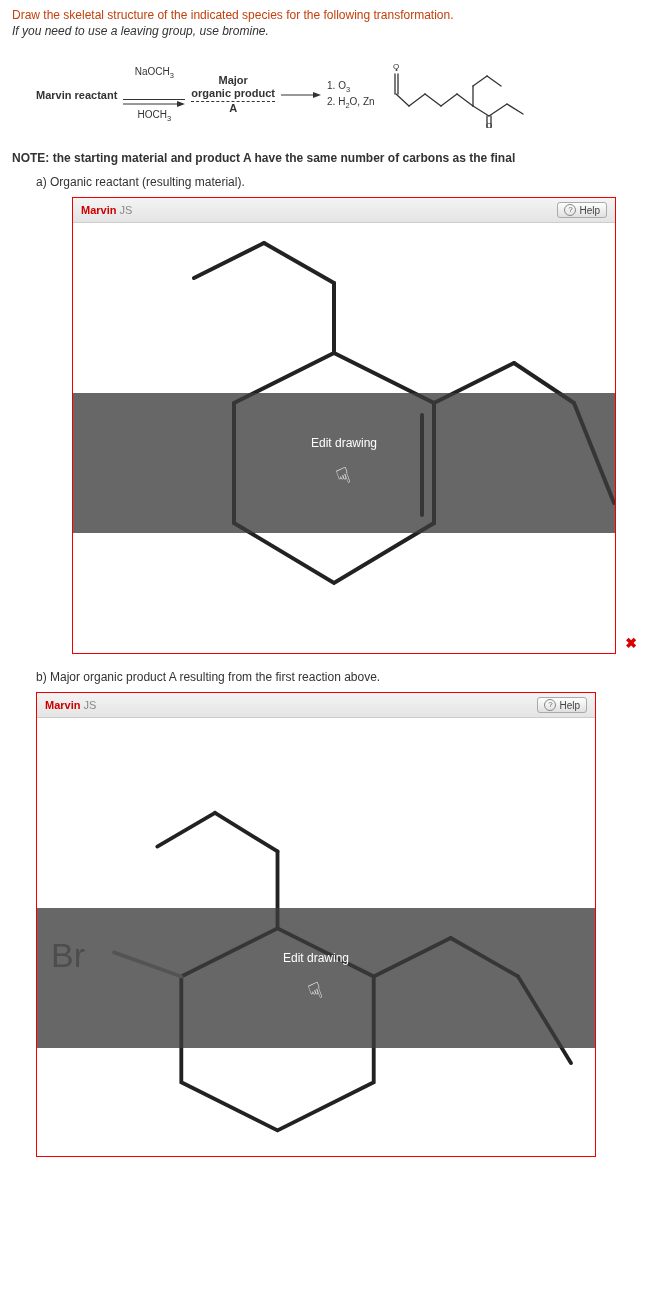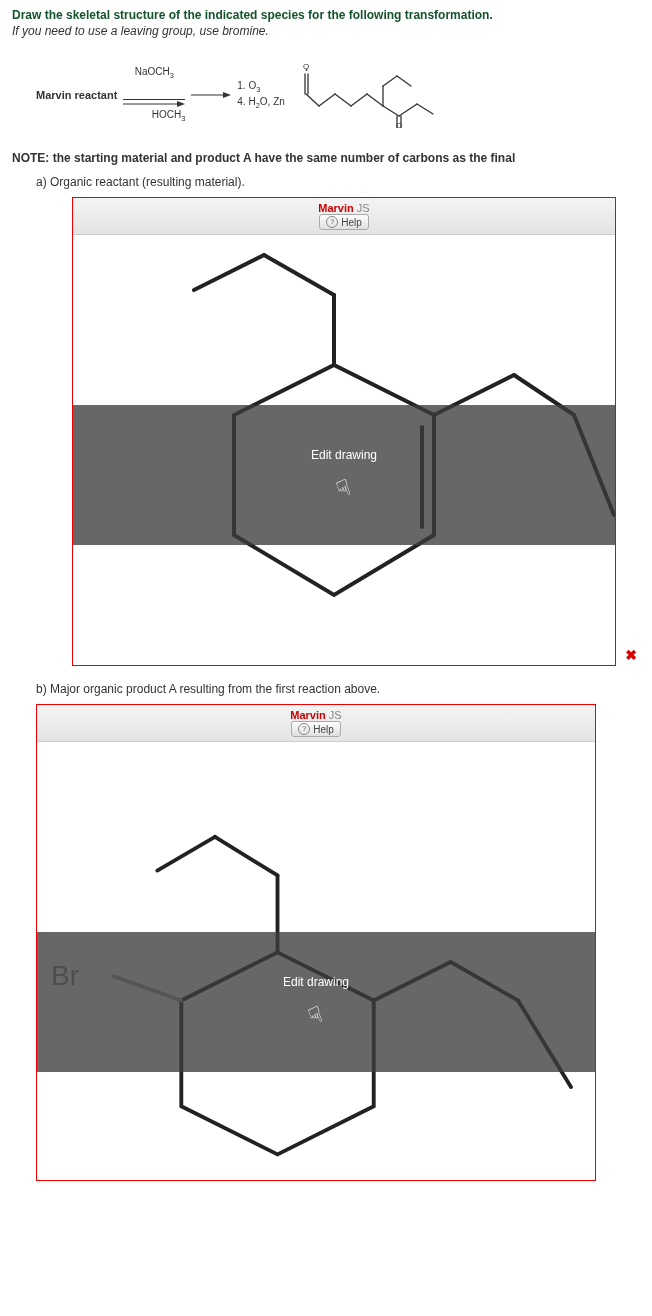--- a/index.html
+++ b/index.html
@@ -6,22 +6,22 @@
     font-family: Verdana, Geneva, sans-serif;
     font-size: 12px;
     color: #333;
     background: #fff;
     margin: 0;
     padding: 8px 12px;
     width: 652px;
     box-sizing: border-box;
   }
   .instruction-line-1 {
-    font-weight: bold;
-    color: #14532d;
+    font-weight: normal;
+    color: #c2410c;
     margin-bottom: 2px;
   }
   .instruction-line-2 {
     font-style: italic;
     color: #333;
     margin-bottom: 20px;
   }
   .reaction-row {
     display: flex;
     align-items: center;
@@ -34,21 +34,21 @@
   }
   .arrow-block {
     display: flex;
     flex-direction: column;
     align-items: center;
     font-size: 10px;
     line-height: 1.1;
     min-width: 62px;
   }
   .arrow-top { border-bottom: 1px solid #333; width: 100%; text-align:center; padding-bottom:18px;}
-  .arrow-bottom { width:100%; text-align:right; padding-top:1px;}
+  .arrow-bottom { width:100%; text-align:center; padding-top:1px;}
   .arrow-svg { display:block; }
   .product-block {
     font-size: 11px;
     font-weight: bold;
     text-align:center;
     line-height:1.2;
   }
   .cond-block {
     font-size: 10px;
     line-height:1.3;
@@ -75,24 +75,23 @@
   }
   .marvin-outer.b {
     margin-left: 24px;
     margin-right: 44px;
   }
   .marvin-header {
     background: linear-gradient(#f4f4f4,#e4e4e4);
     border-bottom: 1px solid #ccc;
     padding: 4px 8px;
     display:flex;
-    justify-content: flex-end;
+    justify-content: space-between;
     align-items:center;
     font-size: 11px;
-    flex-direction: column;
   }
   .marvin-title .m-red { color:#c00; font-weight:bold;}
   .marvin-title .m-grey { color:#888; }
   .help-btn {
     background: linear-gradient(#fefefe,#e0e0e0);
     border: 1px solid #aaa;
     border-radius: 3px;
     padding: 1px 6px;
     font-size: 10px;
     color:#444;
@@ -139,21 +138,21 @@
     right: -22px;
     bottom: 2px;
     color: #d00;
     font-weight: bold;
     font-size: 14px;
   }
   sub { font-size: 0.75em; }
   .br-label {
     position:absolute;
     color:#888;
-    font-size:28px;
+    font-size:34px;
     font-weight:400;
     left: 14px;
     top: 218px;
   }
 </style>
 </head>
 <body>
 
 <div class="instruction-line-1">Draw the skeletal structure of the indicated species for the following transformation.</div>
 <div class="instruction-line-2">If you need to use a leaving group, use bromine.</div>
@@ -165,31 +164,36 @@
     <div class="arrow-top"><span>NaOCH</span><sub>3</sub></div>
     <svg class="arrow-svg" width="62" height="8">
         <line x1="0" y1="1" x2="56" y2="1" stroke="#333" stroke-width="0"></line>
         <polygon points="52,0 62,4 52,8" fill="none"></polygon>
         <line x1="0" y1="4" x2="58" y2="4" stroke="#333" stroke-width="1"></line>
         <polygon points="54,1 62,4 54,7" fill="#333"></polygon>
       </svg>
     <div class="arrow-bottom"><span>HOCH</span><sub>3</sub></div>
   </div>
 
+  <div class="product-block">
+    <div>Major</div>
+    <div style="border-bottom:1px dashed #333; padding-bottom:1px;">organic product</div>
+    <div>A</div>
+  </div>
 
   <div class="arrow-block" style="min-width:40px">
     <svg class="arrow-svg" width="40" height="8">
         <line x1="0" y1="4" x2="36" y2="4" stroke="#333" stroke-width="1"></line>
         <polygon points="32,1 40,4 32,7" fill="#333"></polygon>
       </svg>
   </div>
 
   <div class="cond-block">
     <div><span>1. O</span><sub>3</sub></div>
-    <div><span>4. H</span><sub>2</sub><span>O, Zn</span></div>
+    <div><span>2. H</span><sub>2</sub><span>O, Zn</span></div>
   </div>
 
   <div class="final-struct">
     <svg width="150" height="70">
       <g stroke="#333" stroke-width="1.3" fill="none" stroke-linecap="round">
 
         <line x1="8" y1="36" x2="8" y2="16"></line>
         <line x1="11" y1="36" x2="11" y2="16"></line>
         <circle cx="9.5" cy="12" r="1" fill="#333" stroke="none"></circle>
         <text x="6" y="11" font-size="8" fill="#333" stroke="none">O</text>

